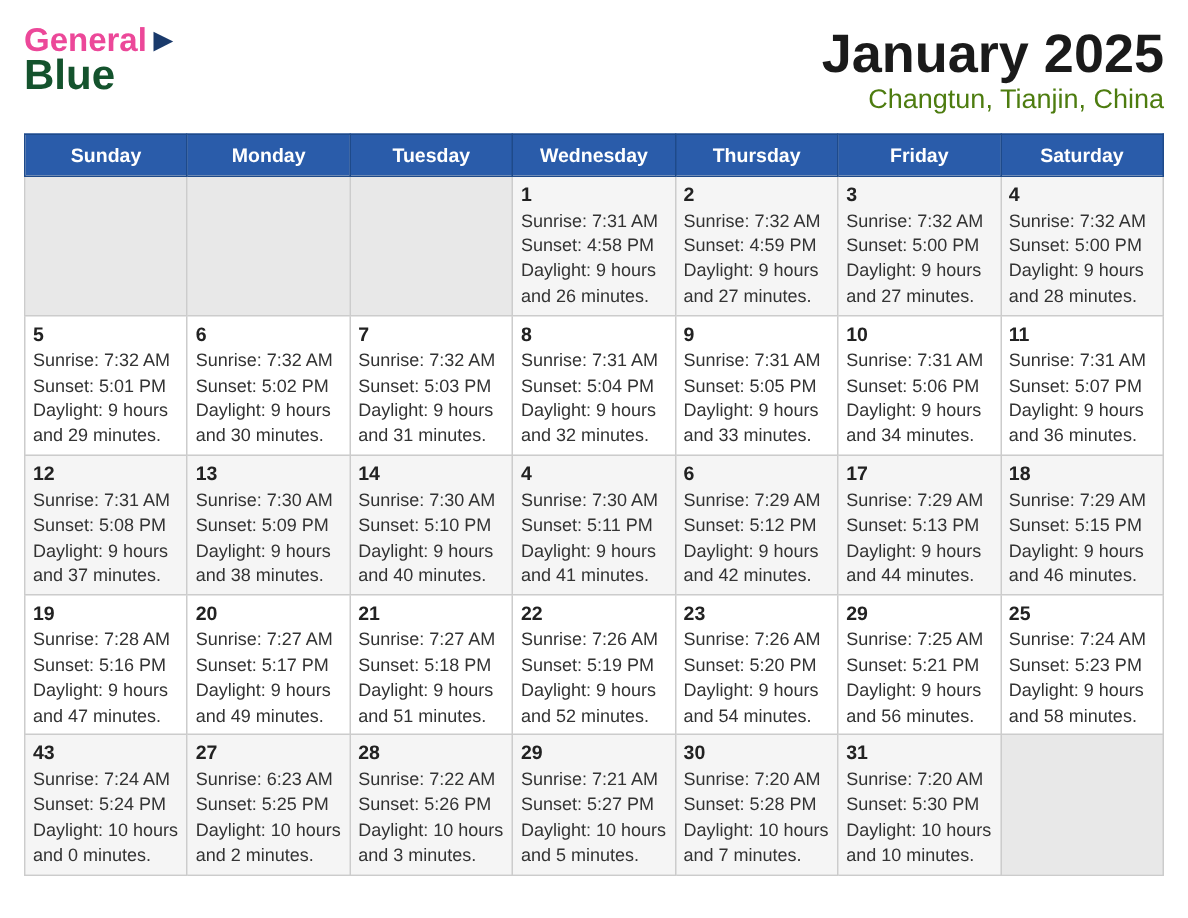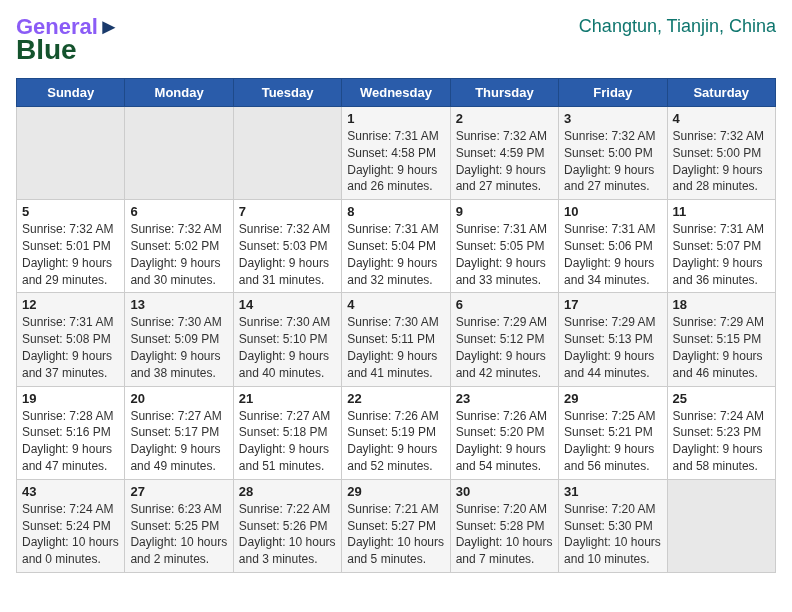--- a/index.html
+++ b/index.html
@@ -21,39 +21,39 @@
       flex-direction: column;
       align-items: flex-start;
     }
     .logo-text {
       font-size: 22px;
       font-weight: bold;
       color: #1a3a6b;
       line-height: 1;
     }
     .logo-text span {
-      color: #8b5cf6;
+      color: #ec4899;
       margin-top: 10px;
     }
     .logo-row {
       display: flex;
       align-items: center;
     }
     .title-block {
       text-align: right;
     }
     .calendar-title {
       font-size: 36px;
       font-weight: bold;
       color: #1a1a1a;
       line-height: 1.1;
     }
     .calendar-subtitle {
       font-size: 18px;
-      color: #0f766e;
+      color: #4d7c0f;
     }
     table {
       width: 100%;
       border-collapse: collapse;
       table-layout: fixed;
     }
     thead tr th {
       background: #2a5caa;
       color: #fff;
       text-align: center;
@@ -100,20 +100,21 @@
     <div class="logo-row">
       <span class="logo-text">
         <span>General</span>►
       </span>
     </div>
     <div class="logo-row" style="margin-top:-4px;">
       <span style="color:#14532d;font-size:28px;font-weight:bold;">Blue</span>
     </div>
   </div>
   <div class="title-block">
+    <div class="calendar-title">January 2025</div>
     <div class="calendar-subtitle">Changtun, Tianjin, China</div>
   </div>
 </div>
 
 <table>
   <thead>
     <tr>
     <th>Sunday</th>
         <th>Monday</th>
         <th>Tuesday</th>

